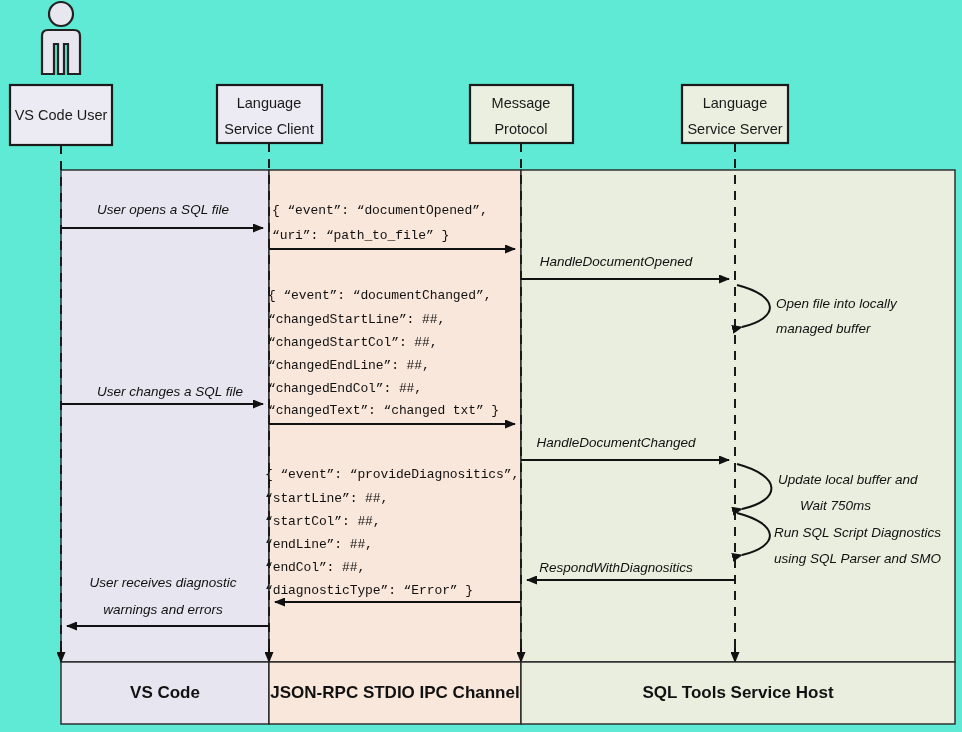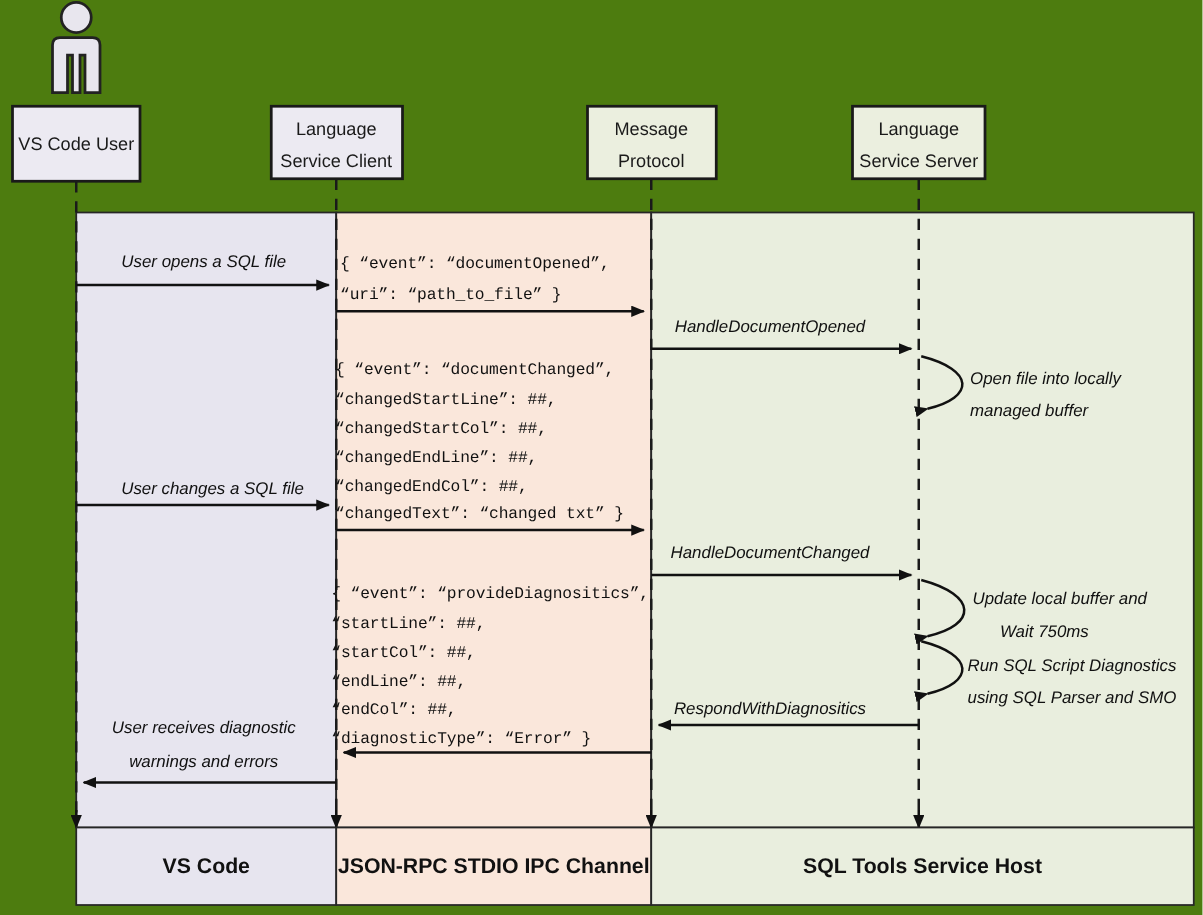--- a/index.html
+++ b/index.html
@@ -1,17 +1,17 @@
 <!DOCTYPE html>
 <html><head>
 <meta charset="utf-8">
 <style>
   html,body{margin:0;padding:0;background:#ffffff;}
   body{font-family:"Liberation Sans",sans-serif;}
-  #stage{position:relative;width:962px;height:732px;overflow:hidden;background:#4d7c0f;}
+  #stage{position:relative;width:962px;height:732px;overflow:hidden;background:#5eead4;}
   svg#diagram{position:absolute;left:0;top:0;width:962px;height:732px;}
 
   .band{stroke:#262626;stroke-width:1.4;}
   .hdrbox{stroke:#1a1a1a;stroke-width:2.2;}
   .lifeline{stroke:#1a1a1a;stroke-width:2;stroke-dasharray:9 7;fill:none;}
   .arrowline{stroke:#111;stroke-width:2;fill:none;}
   .selfloop{stroke:#111;stroke-width:2;fill:none;}
   .actorshape{fill:#e8e6ee;stroke:#222;stroke-width:2.2;}
 
   .hdr-text{font-family:"Liberation Sans",sans-serif;font-size:14.5px;fill:#1a1a1a;

